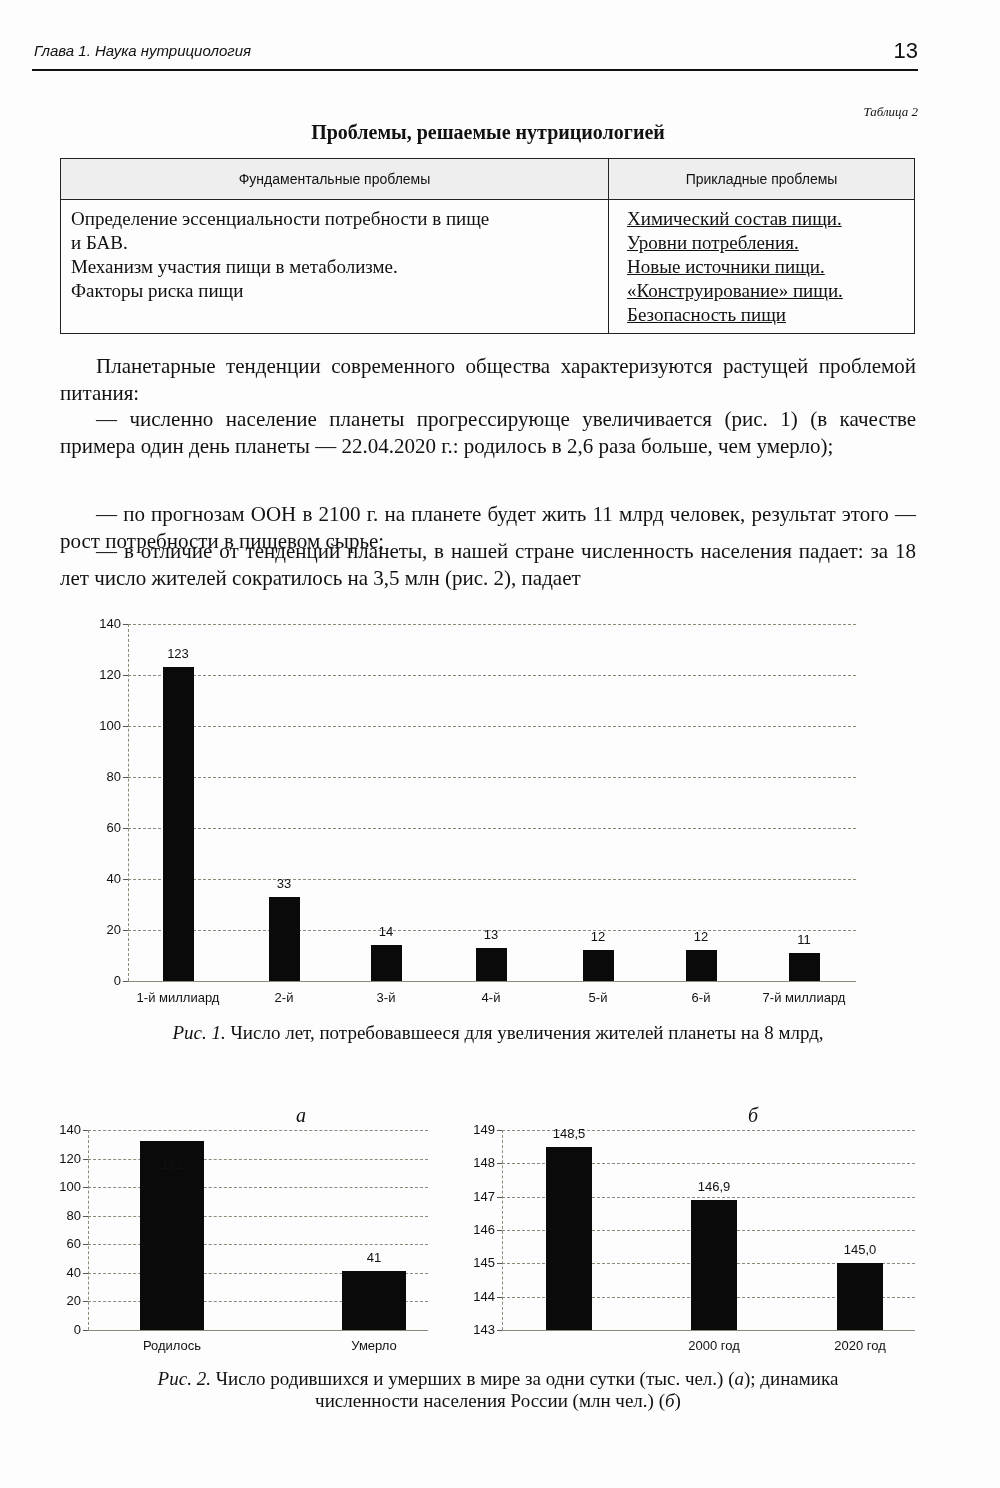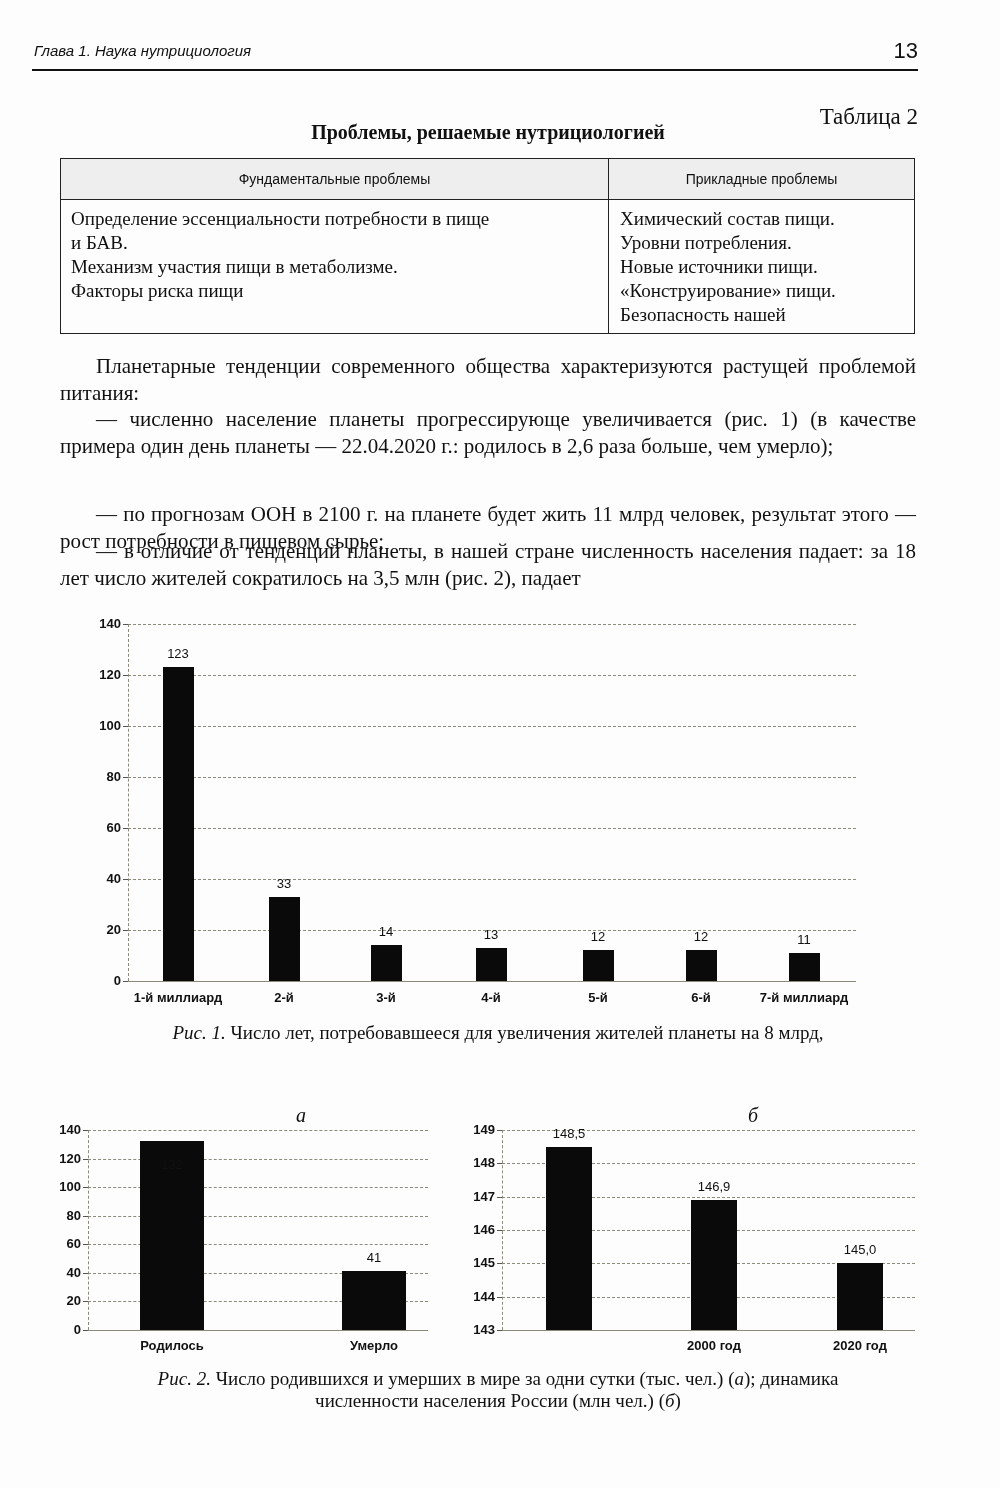--- a/index.html
+++ b/index.html
@@ -7,46 +7,46 @@
          font-family: "Liberation Serif", "DejaVu Serif", serif; color: #111; }
   .abs { position: absolute; }
   .sans { font-family: "Liberation Sans", "DejaVu Sans", sans-serif; }
 
   
   .running-head { left: 34px; top: 42px; font-size: 15px; font-style: italic; }
   .page-num { right: 82px; top: 38px; font-size: 22px; }
   .head-rule { left: 32px; top: 69px; width: 886px; height: 2px; background: #111; }
 
   
-  .table-label { right: 82px; top: 104px; font-size: 23px; }
+  .table-label { right: 82px; top: 104px; font-style: italic; font-size: 13px; }
   .table-title { left: 0; width: 976px; text-align: center; top: 121px; font-weight: bold; font-size: 20px; }
   table.probs { position: absolute; left: 60px; top: 158px; width: 855px; border-collapse: collapse; }
   table.probs th, table.probs td { border: 1.5px solid #222; vertical-align: top; }
   table.probs th { background: #eeeeee; font-family: "Liberation Sans", "DejaVu Sans", sans-serif;
                    font-weight: normal; font-size: 14px; height: 38px; vertical-align: middle; }
   table.probs td { font-size: 19px; line-height: 24px; padding: 7px 10px 6px 10px; }
-  table.probs td.c2 { padding-left: 11px; }
+  table.probs td.c2 { padding-left: 18px; text-decoration: underline; }
   .cell-line { display: block; }
 
   
   .para { left: 60px; width: 856px; font-size: 21px; line-height: 26.5px; text-align: justify; }
   .para .ind { display: inline-block; width: 36px; }
 
   
   .chart { position: absolute; }
   .grid { position: absolute; height: 0; border-top: 1px dashed #8c8a7a; }
   .yaxis { position: absolute; width: 0; border-left: 1px dashed #8c8a7a; }
   .tick { position: absolute; font-family: "Liberation Sans", "DejaVu Sans", sans-serif;
-          font-size: 13px; text-align: right; width: 40px; font-weight: bold; }
+          font-size: 13px; text-align: right; width: 40px; }
   .tickmark { position: absolute; height: 0; width: 5px; border-top: 1px solid #555; }
   .bar { position: absolute; background: #0a0a0a; }
   .blabel { position: absolute; font-family: "Liberation Sans", "DejaVu Sans", sans-serif;
             font-size: 13px; text-align: center; width: 90px; }
   .cat { position: absolute; font-family: "Liberation Sans", "DejaVu Sans", sans-serif;
-         font-size: 13px; text-align: center; width: 130px; font-weight: bold; }
+         font-size: 13px; text-align: center; width: 130px; }
   .panel-letter { position: absolute; font-style: italic; font-size: 20px; }
 
   .caption { left: 40px; width: 916px; text-align: center; font-size: 19px; line-height: 22px; }
   .caption i { font-style: italic; text-align: right; }
 </style>
 </head>
 <body>
 
 <div class="abs running-head sans">Глава  1. Наука нутрициология</div>
 <div class="abs page-num sans">13</div>
@@ -67,21 +67,21 @@
         <span class="cell-line">Определение эссенциальности потребности в пище</span>
         <span class="cell-line">и БАВ.</span>
         <span class="cell-line">Механизм участия пищи в метаболизме.</span>
         <span class="cell-line">Факторы риска пищи</span>
       </td>
       <td class="c2">
         <span class="cell-line">Химический состав пищи.</span>
         <span class="cell-line">Уровни потребления.</span>
         <span class="cell-line">Новые источники пищи.</span>
         <span class="cell-line">«Конструирование» пищи.</span>
-        <span class="cell-line">Безопасность нашей</span>
+        <span class="cell-line">Безопасность пищи</span>
       </td>
     </tr>
   </tbody>
 </table>
 
 <div class="abs para" style="top:353px;"><span class="ind"></span><span>Планетарные тенденции современного общества характеризуются растущей проблемой питания:</span></div>
 <div class="abs para" style="top:406px;"><span class="ind"></span><span>— численно население планеты прогрессирующе увеличивается (рис. 1) (в качестве примера один день планеты — 22.04.2020 г.: родилось в 2,6 раза больше, чем умерло);</span></div>
 <div class="abs para" style="top:501px;"><span class="ind"></span><span>— по прогнозам ООН в 2100 г. на планете будет жить 11 млрд человек, результат этого — рост потребности в пищевом сырье;</span></div>
 <div class="abs para" style="top:538px;"><span class="ind"></span><span>— в отличие от тенденций планеты, в нашей стране численность населения падает: за 18 лет число жителей сократилось на 3,5 млн (рис. 2), падает</span></div>
 

